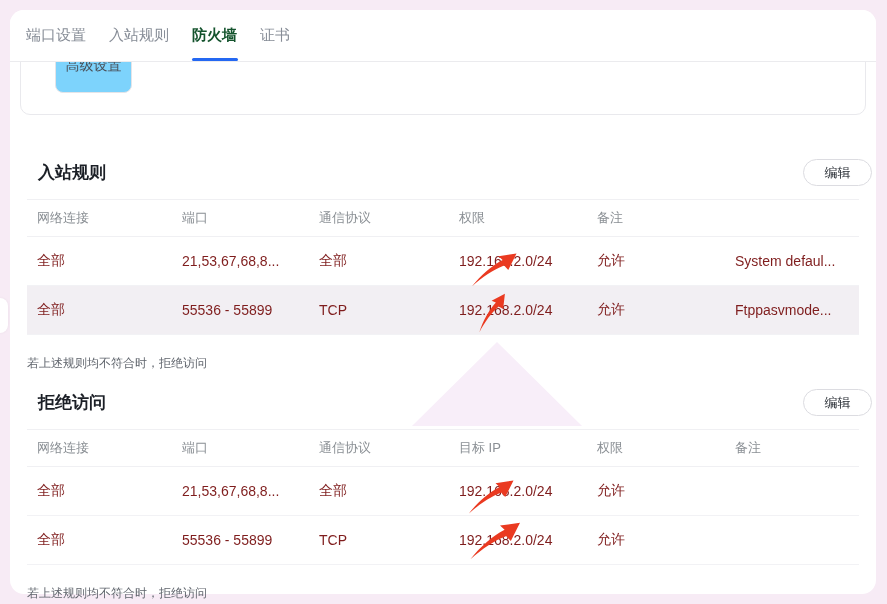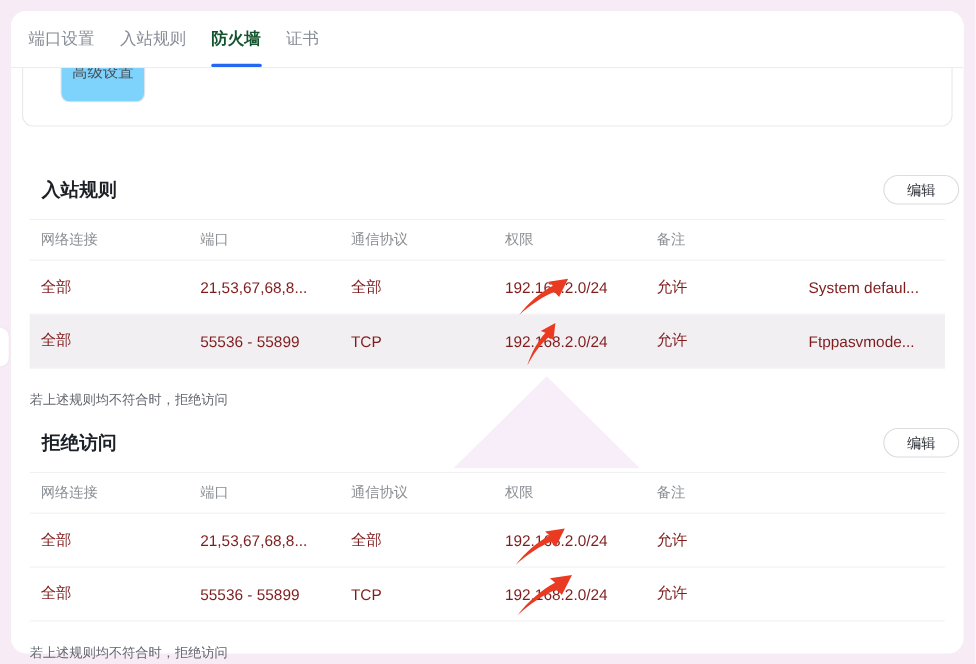--- a/index.html
+++ b/index.html
@@ -113,20 +113,21 @@
     </div>
 
     <div class="sec-title" style="top:381px">拒绝访问</div>
     <button class="edit-btn" style="top:379px">编辑</button>
 
     <div class="tbl" style="top:419px">
       <div class="thead">
         <div class="cell">网络连接</div>
         <div class="cell">端口</div>
         <div class="cell">通信协议</div>
+        <div class="cell">目标 IP</div>
         <div class="cell">权限</div>
         <div class="cell">备注</div>
       </div>
       <div class="trow">
         <div class="cell">全部</div>
         <div class="cell">21,53,67,68,8...</div>
         <div class="cell">全部</div>
         <div class="cell">192.168.2.0/24</div>
         <div class="cell">允许</div>
         <div class="cell"></div>

